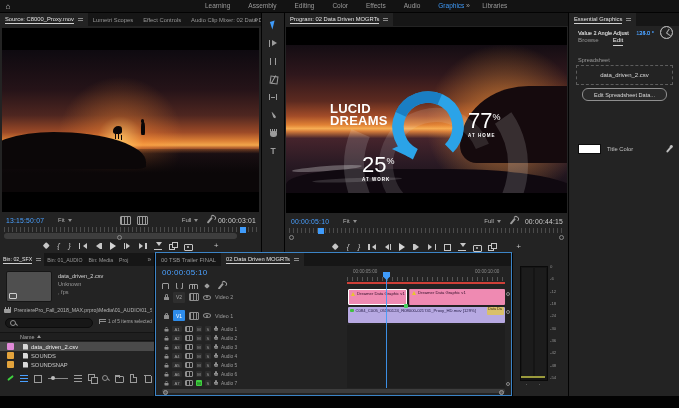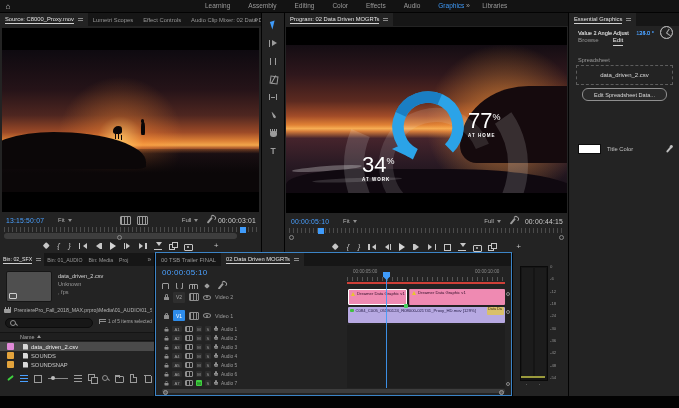--- a/index.html
+++ b/index.html
@@ -379,26 +379,30 @@
           <g opacity="0.16" stroke="#e8e8e8" fill="none">
             <circle cx="150" cy="120" r="82" stroke-width="20" stroke-dasharray="340 515" transform="rotate(-35 150 120)"></circle>
             <circle cx="150" cy="120" r="50" stroke-width="14" stroke-dasharray="190 314" transform="rotate(120 150 120)" opacity="0.8"></circle>
           </g>
           <g>
             <circle cx="142" cy="82" r="30" fill="none" stroke="#2ba3e8" stroke-width="11.5" stroke-dasharray="152 188.5" transform="rotate(115 142 82)"></circle>
             <circle cx="142" cy="82" r="30" fill="none" stroke="#1878bc" stroke-width="11.5" stroke-dasharray="46 188.5" transform="rotate(205 142 82)" opacity="0.85"></circle>
             <polygon points="106,104 121,97 123,112" fill="#2ba3e8"></polygon>
           </g>
         </svg>
+        <div class="ov-title">
+          <div>LUCID</div>
+          <div>DREAMS</div>
+        </div>
         <div class="ov-stat s0">
           <div><span class="num">77</span><span class="unit">%</span></div>
           <div class="cap">AT HOME</div>
         </div>
         <div class="ov-stat s1">
-          <div><span class="num">34</span><span class="unit">%</span></div>
+          <div><span class="num">25</span><span class="unit">%</span></div>
           <div class="cap">AT WORK</div>
         </div>
       </div>
     </div>
     <div class="mctrl" style="left:6px;top:189px;width:272px;">
       <span class="tc-blue">00:00:05:10</span>
       <span class="sel" style="margin-left:14px;">
           <span>Fit</span>
           <i class="caret"></i>
         </span>

